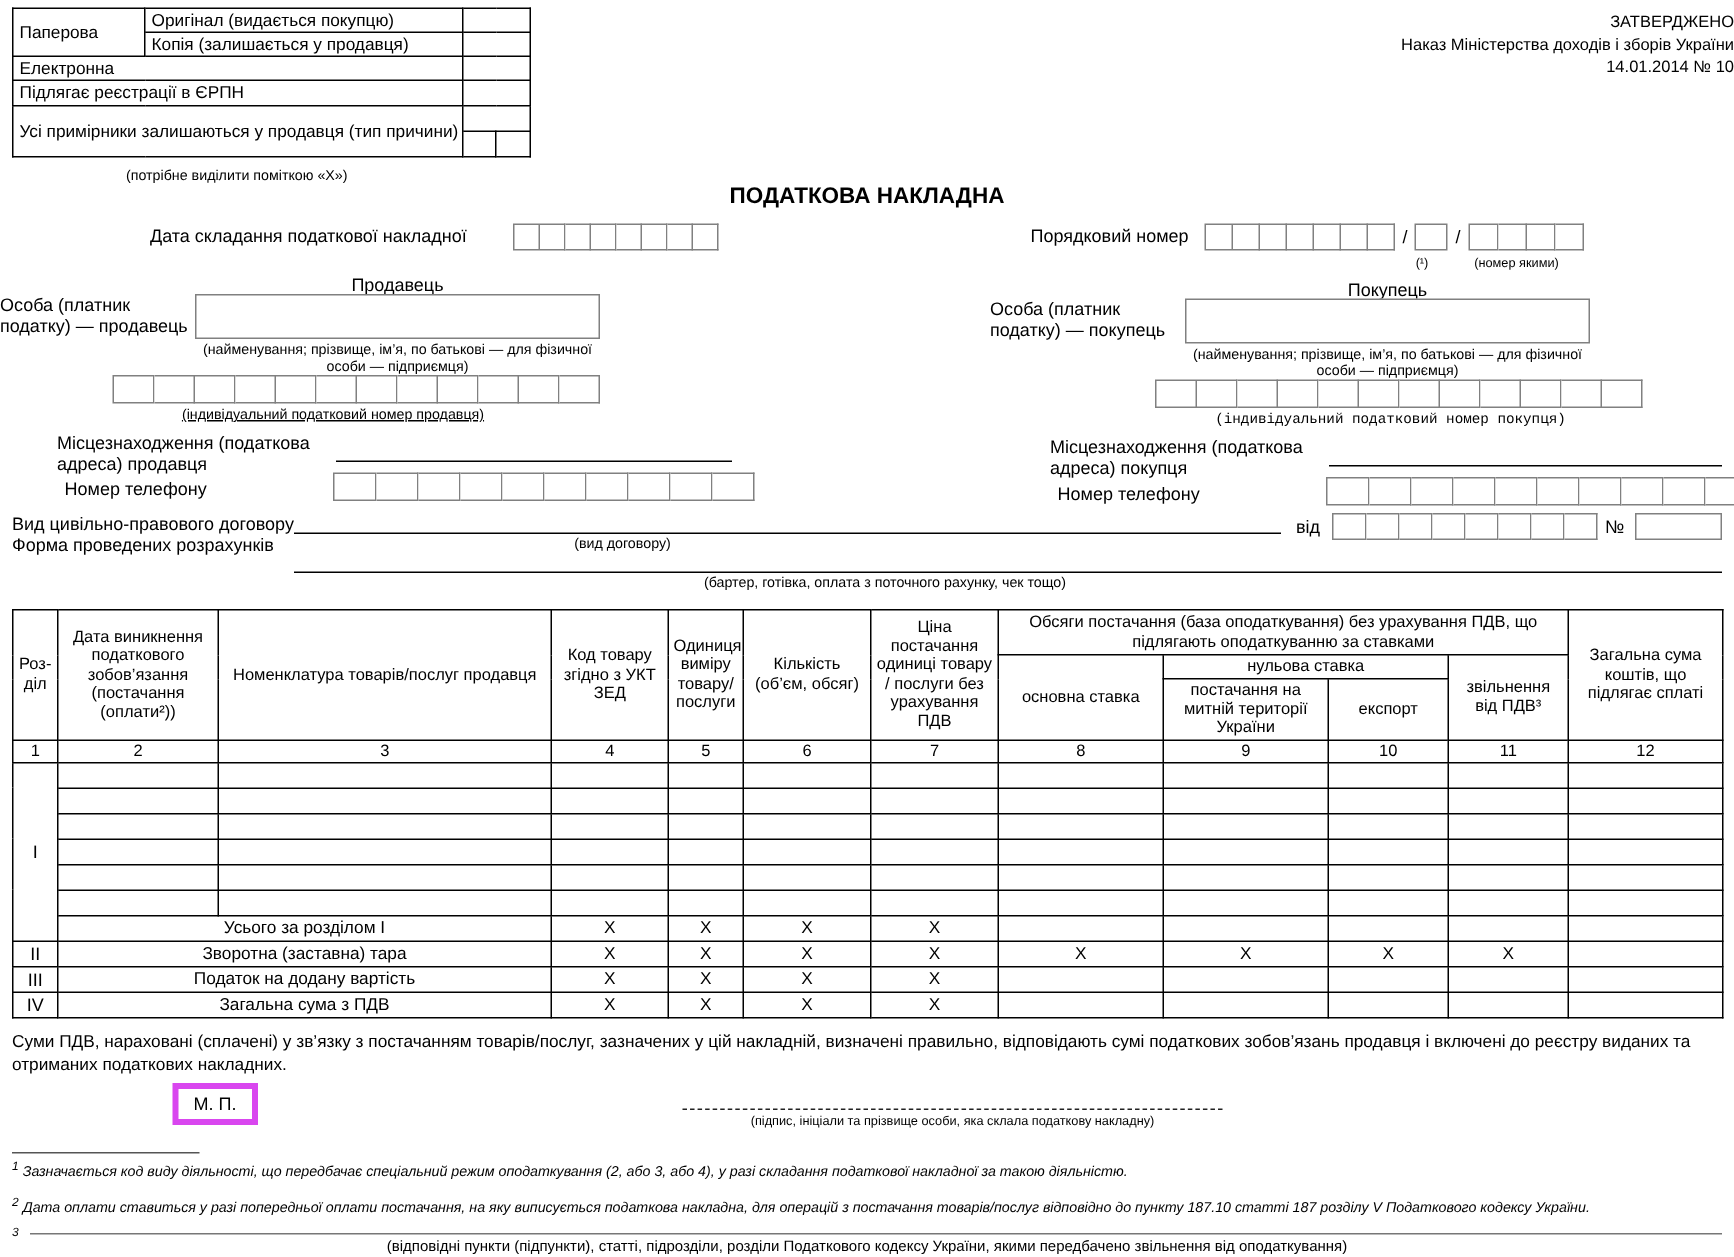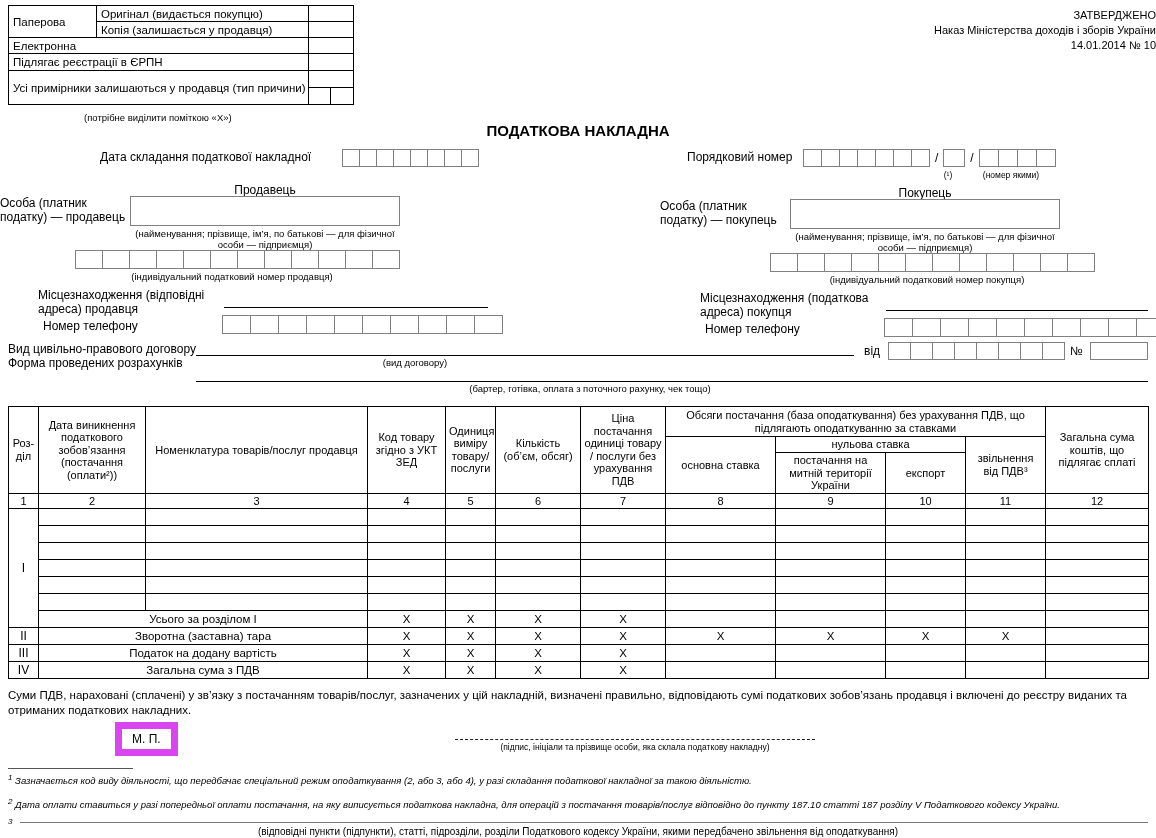--- a/index.html
+++ b/index.html
@@ -41,21 +41,21 @@
   tr.hnum{height:15px;} tr.hnum td{font-weight:bold;padding:0;}
   tr.item{height:17px;} tr.item td{border-color:#8a8a8a;}
   tr.item td.sec{border-color:#000;vertical-align:top;font-weight:bold;font-size:12px;}
   tr.sum{height:17px;}
   td.rom{font-weight:bold;font-size:12px;}
   td.lab-left{text-align:left;padding-left:6px;font-size:11.5px;}
   td.lab-center{text-align:center;font-size:11.5px;}
   td.xc{font-size:11.5px;}
   
   #declaration{font-size:11.5px;line-height:15px;}
-  #mp-box{border:7px solid #d946ef;padding:3px 10px;font-size:12px;display:inline-block;}
+  #mp-box{border:4px solid #d946ef;padding:3px 10px;font-size:12px;display:inline-block;}
   #sig-line{border-bottom:1.5px dashed #222;}
   .fn{font-size:9.5px;font-style:italic;line-height:11px;}
   .fn sup{font-style:italic;font-size:8px;}
   #fn-sep{border-top:1px solid #555;}
   #fn3-line{border-bottom:1px solid #777;}
 </style>
 </head>
 <body>
 
 <div id="page">
@@ -155,22 +155,22 @@
       <span class="cell"></span>
       <span class="cell"></span>
       <span class="cell"></span>
       <span class="cell"></span>
       <span class="cell"></span>
       <span class="cell"></span>
       <span class="cell"></span>
       <span class="cell"></span>
       <span class="cell"></span>
     </div>
-  <div class="abs hint center" style="left:75px;top:271px;width:314px;">(індивідуальний податковий номер продавця)</div>
-  <div class="abs lbl right" style="left:38px;top:288px;width:180px;">Місцезнаходження (відповідні адреса) продавця</div>
+  <div class="abs hint center" style="left:65px;top:271px;width:314px;text-decoration:underline;">(індивідуальний податковий номер продавця)</div>
+  <div class="abs lbl right" style="left:38px;top:288px;width:180px;">Місцезнаходження (податкова адреса) продавця</div>
   <div class="abs uline" style="left:224px;top:293px;width:264px;"></div>
   <div class="abs lbl right" style="left:43px;top:319px;width:175px;">Номер телефону</div>
   <div class="abs cells cw27" style="left:222px;top:315px;">
       <span class="cell"></span>
       <span class="cell"></span>
       <span class="cell"></span>
       <span class="cell"></span>
       <span class="cell"></span>
       <span class="cell"></span>
       <span class="cell"></span>
@@ -190,21 +190,21 @@
       <span class="cell"></span>
       <span class="cell"></span>
       <span class="cell"></span>
       <span class="cell"></span>
       <span class="cell"></span>
       <span class="cell"></span>
       <span class="cell"></span>
       <span class="cell"></span>
       <span class="cell"></span>
     </div>
-  <div class="abs hint center" style="left:770px;top:274px;width:314px;">(індивідуальний податковий номер покупця)</div>
+  <div class="abs hint center" style="left:770px;top:274px;width:314px;font-family:Liberation Mono, monospace;">(індивідуальний податковий номер покупця)</div>
   <div class="abs lbl right" style="left:700px;top:291px;width:180px;">Місцезнаходження (податкова адреса) покупця</div>
   <div class="abs uline" style="left:886px;top:296px;width:262px;"></div>
   <div class="abs lbl right" style="left:705px;top:322px;width:175px;">Номер телефону</div>
   <div class="abs cells cw27" style="left:884px;top:318px;">
       <span class="cell"></span>
       <span class="cell"></span>
       <span class="cell"></span>
       <span class="cell"></span>
       <span class="cell"></span>
       <span class="cell"></span>

